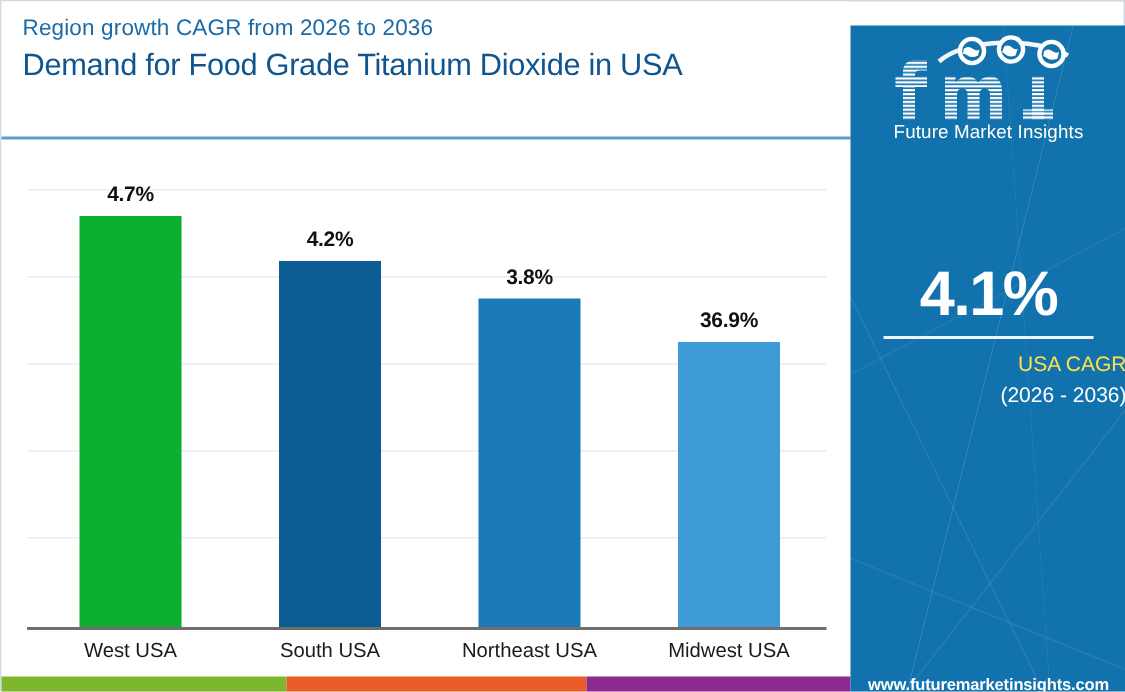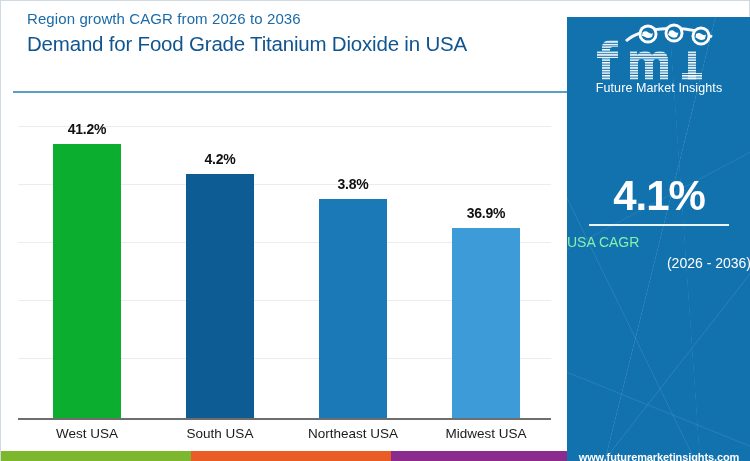--- a/index.html
+++ b/index.html
@@ -14,21 +14,21 @@
     background:#ffffff;box-sizing:border-box;
     border:1px solid #cfd9e2;
   }
 
   
   #left-panel{
     position:absolute;left:0;top:0;width:566px;height:461px;
     background:#ffffff;
   }
   #header{
-    position:absolute;left:12px;top:0;width:478px;height:91px;
+    position:absolute;left:0;top:0;width:478px;height:91px;
   }
   #subtitle{
     position:absolute;left:14px;top:9px;
     font-size:15px;color:#1b6ba8;letter-spacing:.1px;white-space:nowrap;
   }
   #title{
     position:absolute;left:14px;top:31px;
     font-size:20.5px;font-weight:normal;color:#10558f;
     letter-spacing:-.2px;white-space:nowrap;
   }
@@ -102,22 +102,22 @@
   
   #stat-value{
     position:absolute;left:0;top:155px;width:184px;text-align:center;
     font-size:42px;font-weight:bold;color:#ffffff;letter-spacing:-1px;
   }
   #stat-divider{
     position:absolute;left:22px;top:207px;width:140px;height:1.5px;
     background:rgba(255,255,255,.92);
   }
   #stat-caption1{
-    position:absolute;left:0;top:217px;width:184px;text-align:left;
-    font-size:14px;color:#86efac;
+    position:absolute;left:0;top:217px;width:184px;text-align:right;
+    font-size:14px;color:#fde047;
   }
   #stat-caption2{
     position:absolute;left:0;top:238px;width:184px;text-align:right;
     font-size:14px;color:#ffffff;
   }
   #site-url{
     position:absolute;left:0;top:434px;width:184px;text-align:center;
     font-size:11px;color:#ffffff;letter-spacing:-.1px;font-weight:bold;
   }
 </style>
@@ -136,21 +136,21 @@
 
     <div id="plot">
       <div class="gridline" style="top:34px"></div>
       <div class="gridline" style="top:92px"></div>
       <div class="gridline" style="top:150px"></div>
       <div class="gridline" style="top:208px"></div>
       <div class="gridline" style="top:266px"></div>
       <div id="axis-line"></div>
 
       <div class="bar" style="left:52px;height:274px;background:#0bae2e"></div>
-      <div class="bar-value" style="left:31px;top:29px">41.2%</div>
+      <div class="bar-value" style="left:31px;top:29px">4.7%</div>
 
       <div class="bar" style="left:185px;height:244px;background:#0e5c94"></div>
       <div class="bar-value" style="left:164px;top:59px">4.2%</div>
 
       <div class="bar" style="left:318px;height:219px;background:#1b79b8"></div>
       <div class="bar-value" style="left:297px;top:84px">3.8%</div>
 
       <div class="bar" style="left:451px;height:190px;background:#3d9bd7"></div>
       <div class="bar-value" style="left:430px;top:113px">36.9%</div>
     </div>

